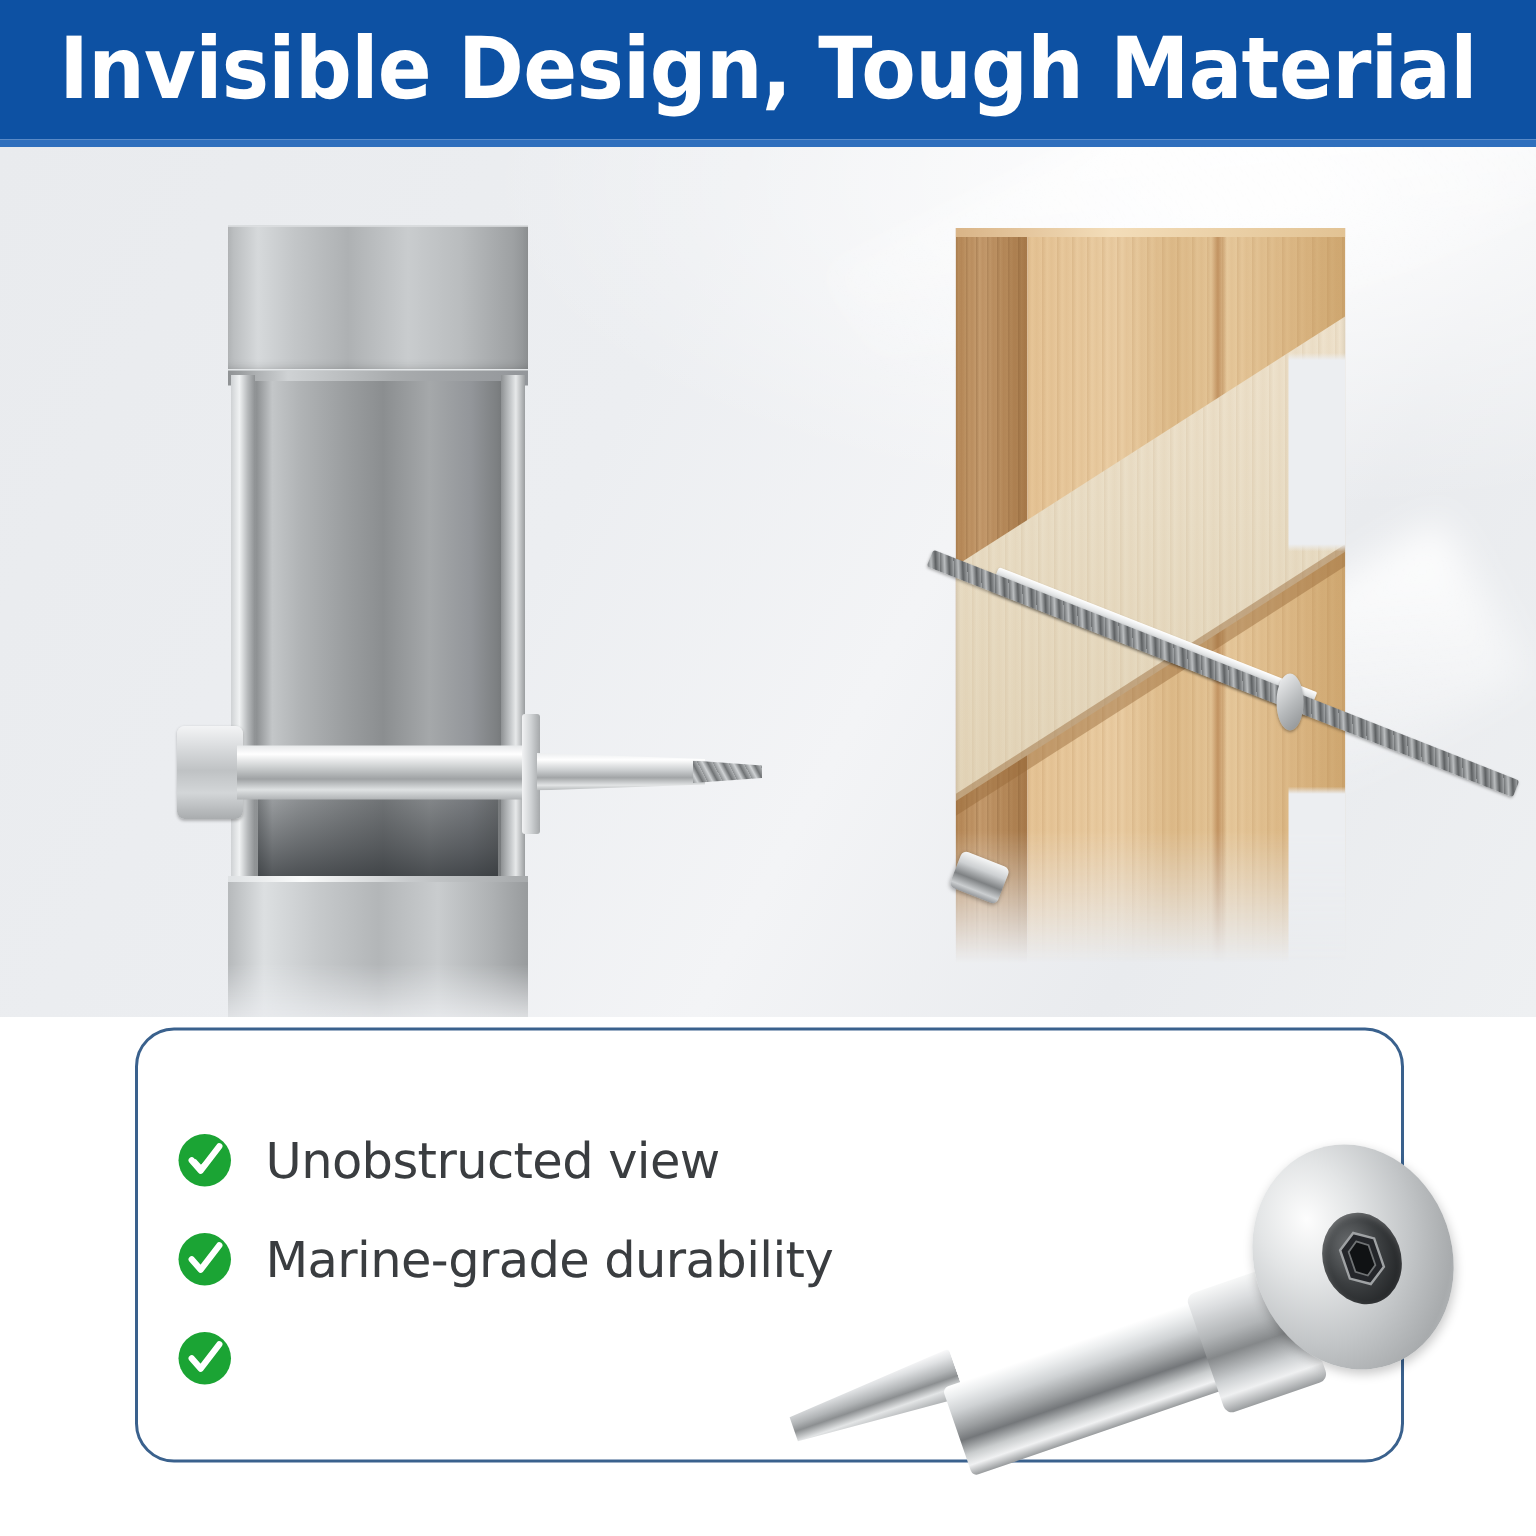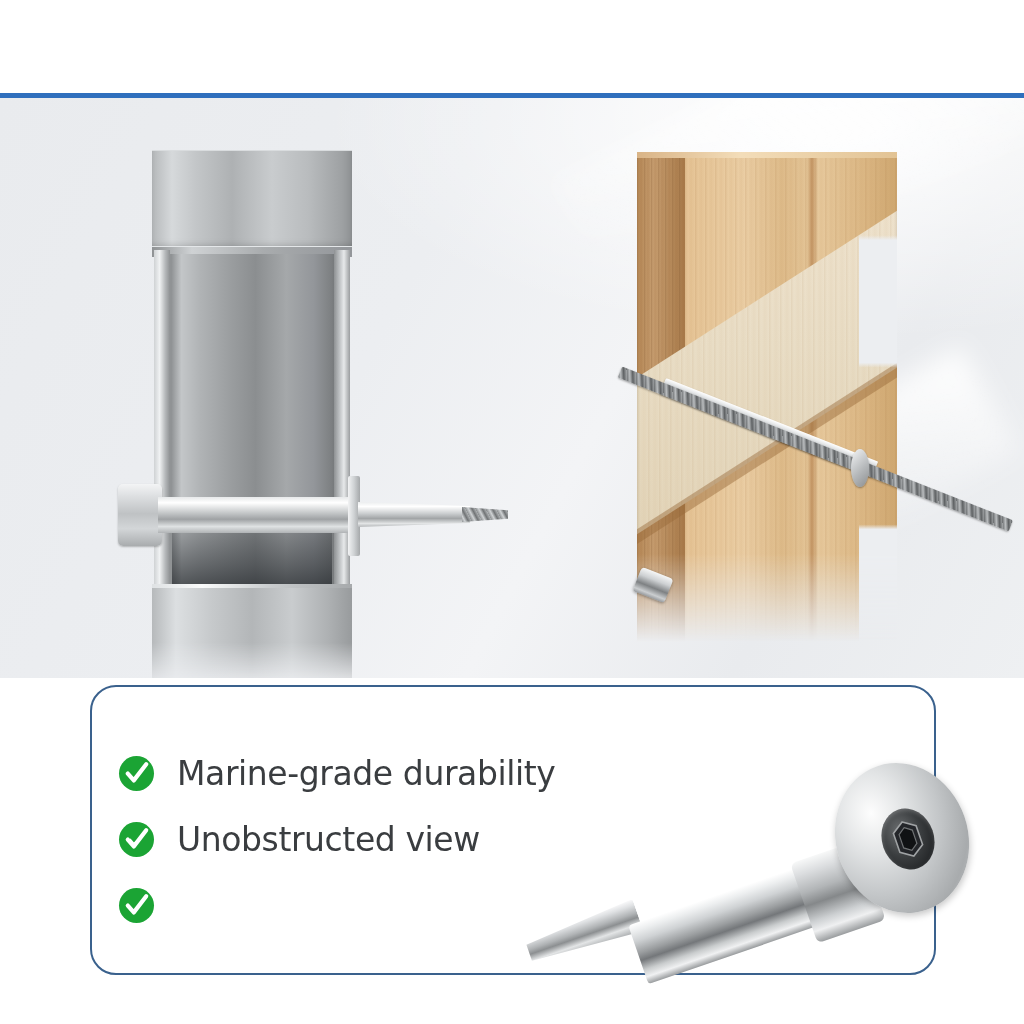--- a/index.html
+++ b/index.html
@@ -390,20 +390,23 @@
     left: 390px; top: 66px;
     width: 36px; height: 42px;
     transform: rotate(-19deg);
   }
 </style>
 </head>
 <body>
 
 <div class="canvas">
 
+  <div class="banner">
+    <div class="banner-title">Invisible Design, Tough Material</div>
+  </div>
   <div class="banner-underline"></div>
 
   <div class="stage">
     <div class="light-streak"></div>
     <div class="light-streak2"></div>
 
     <div class="post-metal">
       <div class="pm-cap"></div>
       <div class="pm-shaft"></div>
       <div class="pm-recess"></div>
@@ -433,40 +436,40 @@
 
     <div class="wood-terminal"></div>
     <div class="wood-terminal-head"></div>
     <div class="wood-cable"></div>
     <div class="wood-washer"></div>
   </div>
 
   <div class="feature-card"></div>
 
   <div class="feature-list">
-
-    <div class="feature-item">
-      <span class="check-icon">
-        <svg width="37" height="37" viewBox="0 0 37 37" xmlns="http://www.w3.org/2000/svg">
-          <circle cx="18.5" cy="18.5" r="17.5" fill="#1ba434"></circle>
-          <path d="M9.8 18.6 L15.8 25.4 L28.2 9.2" fill="none" stroke="#ffffff" stroke-width="4.2" stroke-linecap="round" stroke-linejoin="round"></path>
-        </svg>
-      </span>
-      <span class="feature-label">Marine-grade durability</span>
-    </div>
 
     <div class="feature-item">
       <span class="check-icon">
         <svg width="37" height="37" viewBox="0 0 37 37" xmlns="http://www.w3.org/2000/svg">
           <circle cx="18.5" cy="18.5" r="17.5" fill="#1ba434"></circle>
           <path d="M10 19.2 L16 25.2 L28.5 9.5 L25.2 13.8 L16 21.5 L12.5 17.6 Z" fill="#ffffff"></path>
           <path d="M9.8 18.6 L15.8 25.4 L28.2 9.2" fill="none" stroke="#ffffff" stroke-width="4.2" stroke-linecap="round" stroke-linejoin="round"></path>
         </svg>
       </span>
       <span class="feature-label">Unobstructed view</span>
+    </div>
+
+    <div class="feature-item">
+      <span class="check-icon">
+        <svg width="37" height="37" viewBox="0 0 37 37" xmlns="http://www.w3.org/2000/svg">
+          <circle cx="18.5" cy="18.5" r="17.5" fill="#1ba434"></circle>
+          <path d="M9.8 18.6 L15.8 25.4 L28.2 9.2" fill="none" stroke="#ffffff" stroke-width="4.2" stroke-linecap="round" stroke-linejoin="round"></path>
+        </svg>
+      </span>
+      <span class="feature-label">Marine-grade durability</span>
     </div>
 
     <div class="feature-item">
       <span class="check-icon">
         <svg width="37" height="37" viewBox="0 0 37 37" xmlns="http://www.w3.org/2000/svg">
           <circle cx="18.5" cy="18.5" r="17.5" fill="#1ba434"></circle>
           <path d="M9.8 18.6 L15.8 25.4 L28.2 9.2" fill="none" stroke="#ffffff" stroke-width="4.2" stroke-linecap="round" stroke-linejoin="round"></path>
         </svg>
       </span>
     </div>

